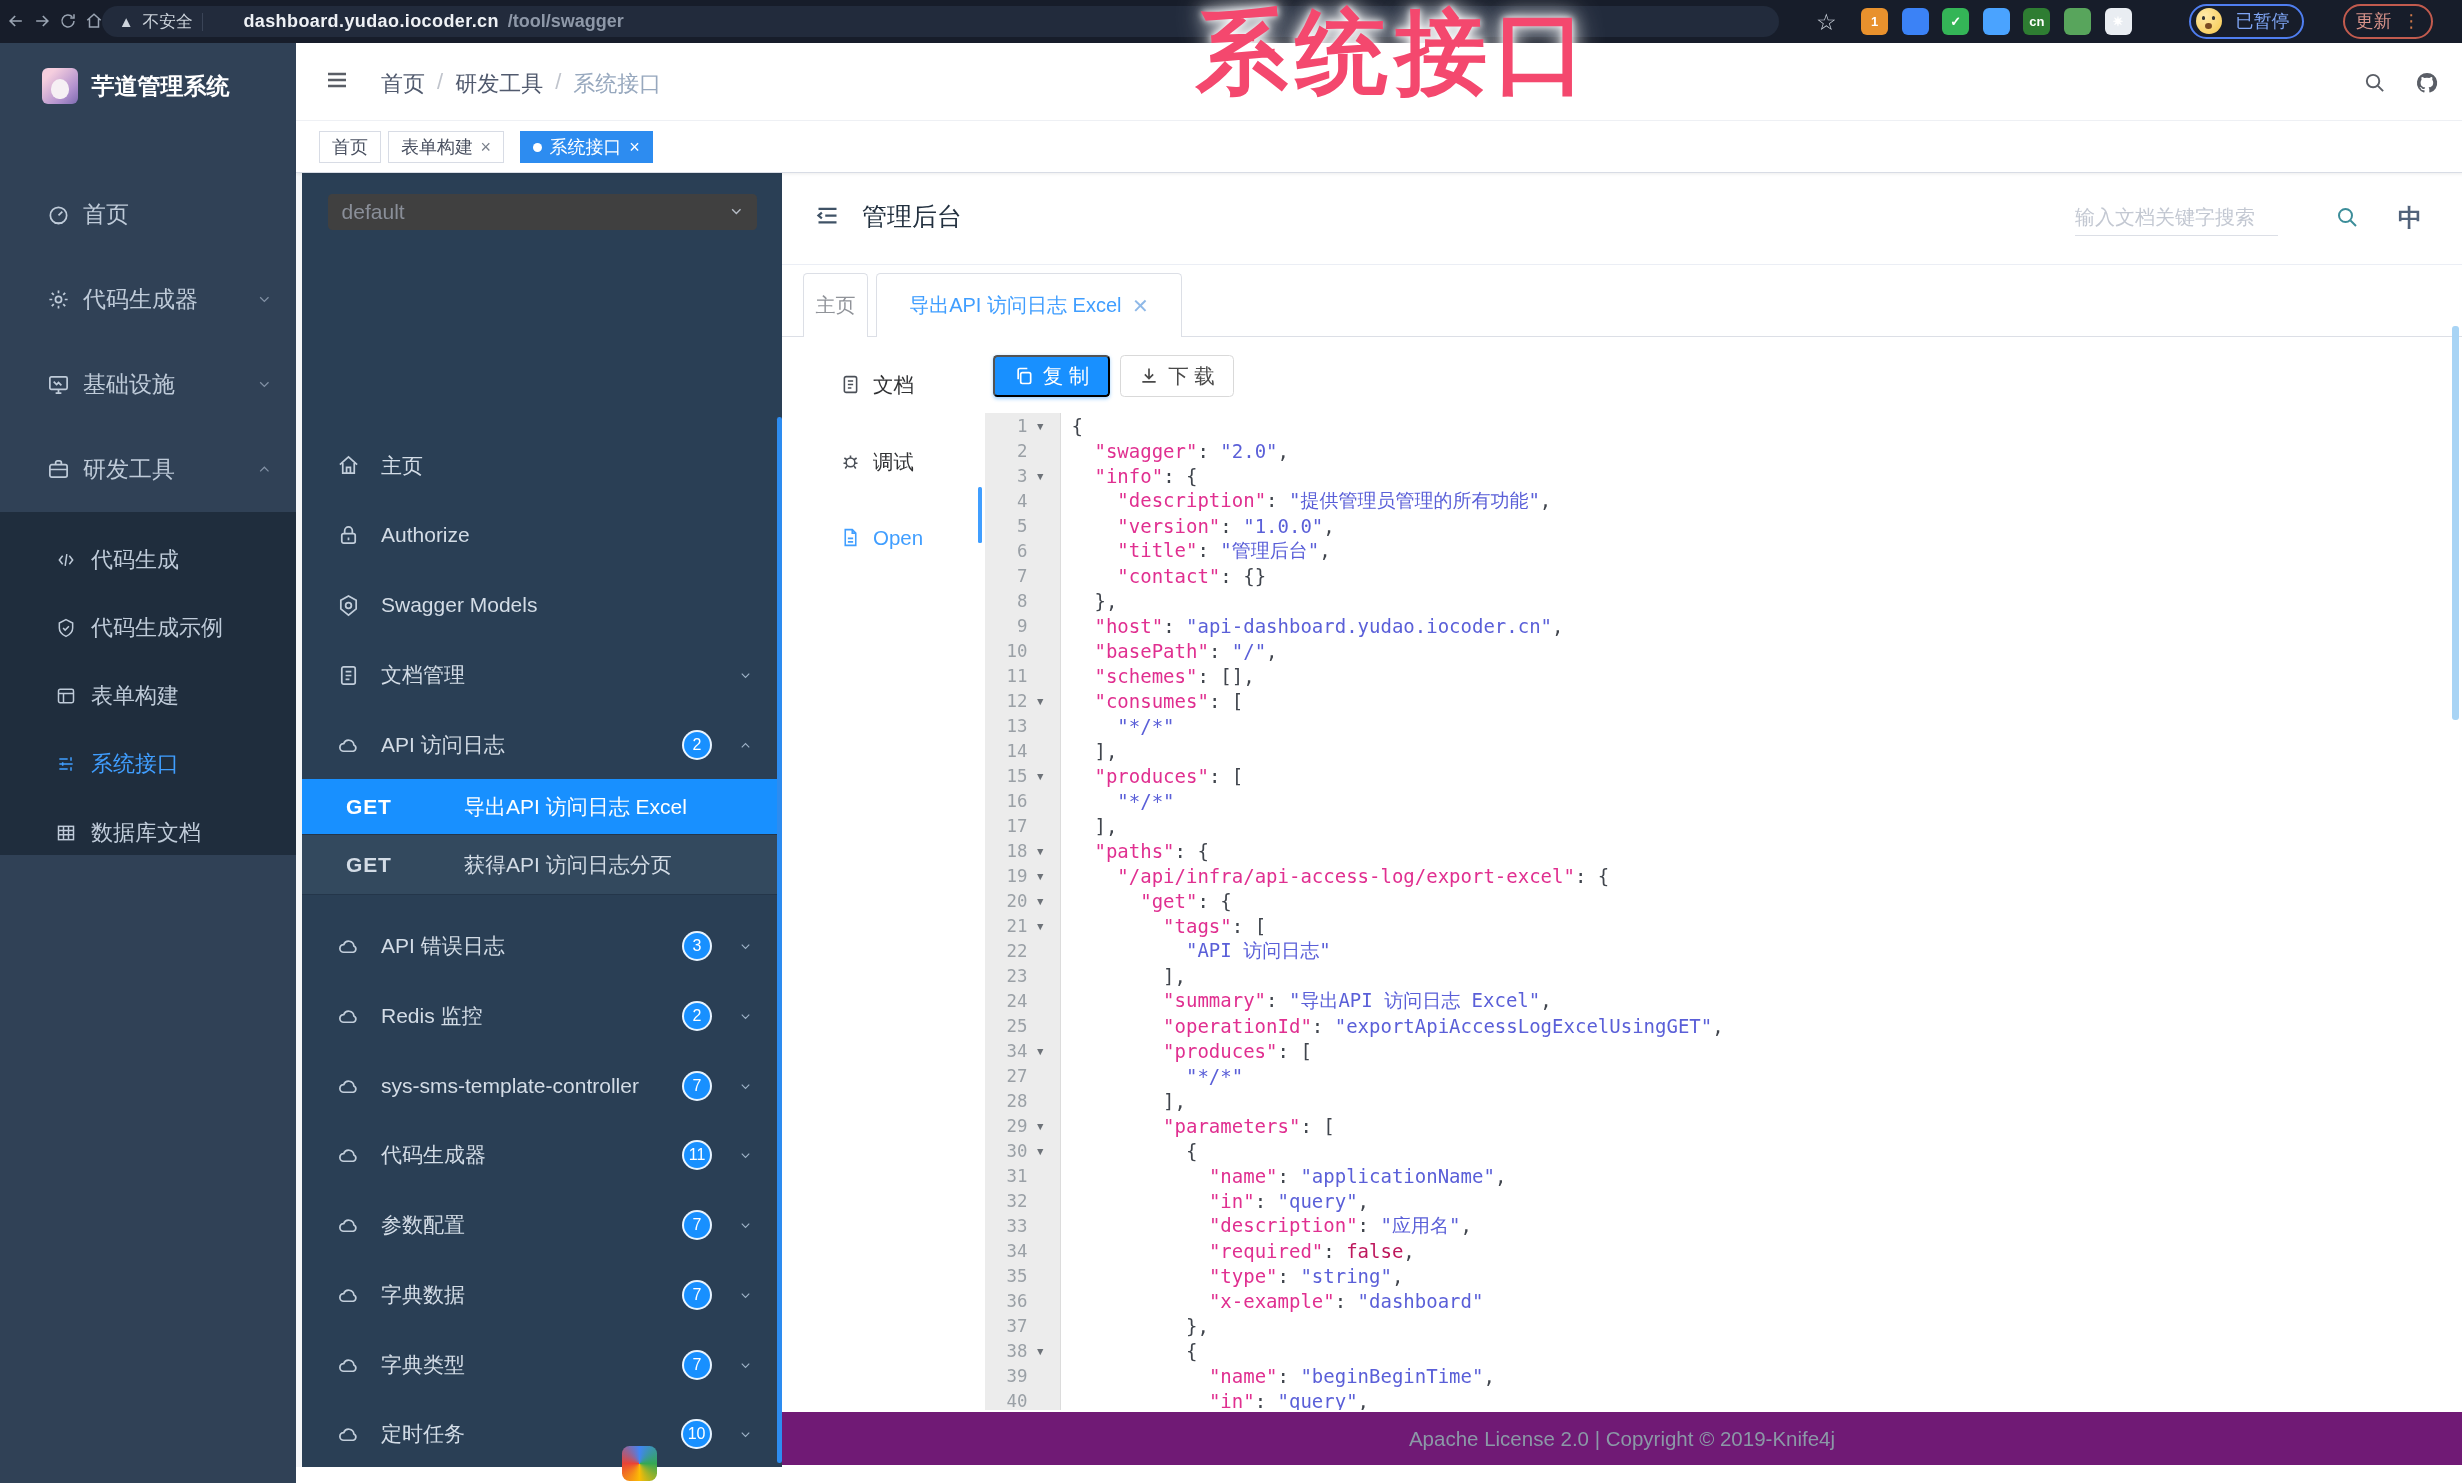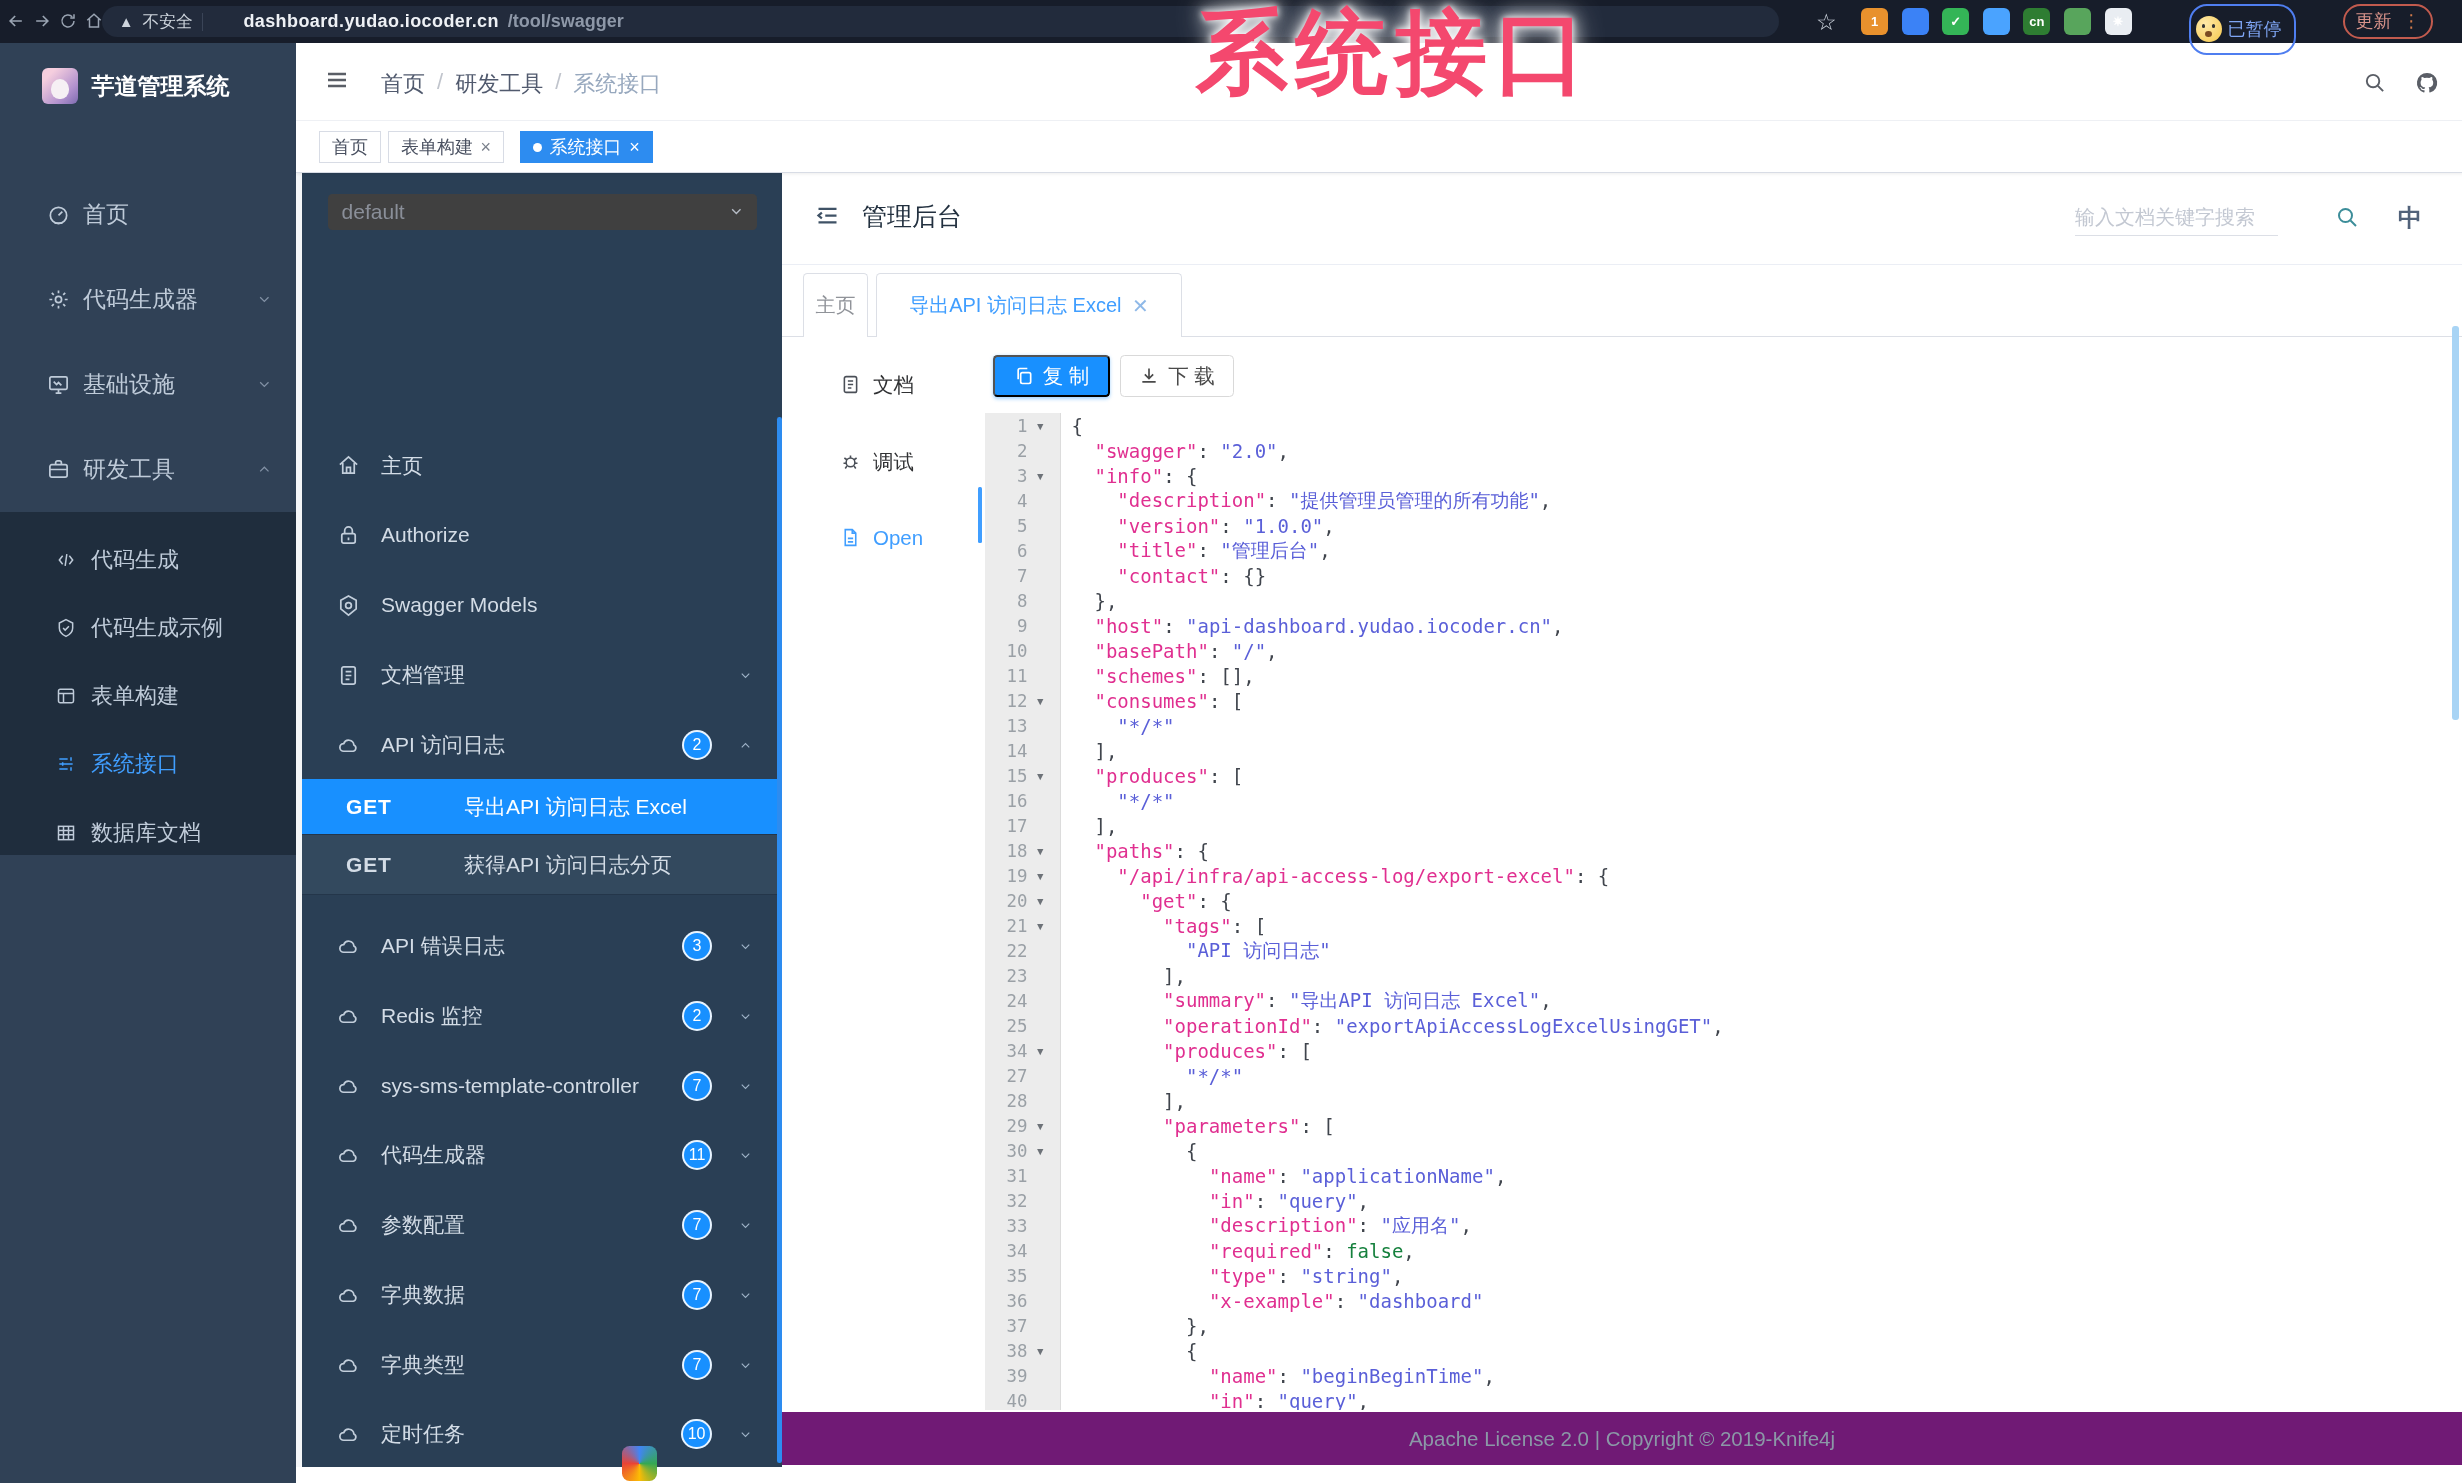--- a/index.html
+++ b/index.html
@@ -15,22 +15,22 @@
               background:#222b3c; display:flex; align-items:center; padding:0 16.7px; gap:9px; }
   .warn-tri { color:#cdd4dc; font-size:15px; }
   .sec-label { color:#cdd4dc; font-size:16.7px;font-family:Liberation Mono, monospace; }
   .url-div { width:0.8px; height:18px; background:#3a4457; }
   .url-host { color:#eef1f5; font-size:18px; font-weight:700; letter-spacing:0.4px;margin-left:32px; }
   .url-path { color:#8e98a8; font-size:18px; font-weight:700; }
   .bookmark-star { position:absolute; left:1816px; top:9px; color:#cfd6df; font-size:23px; }
   .ext-row { position:absolute; left:1861px; top:7.6px; display:flex; gap:13.6px; }
   .ext-ic { width:27px; height:27px; border-radius:6px; display:flex; align-items:center; justify-content:center;
             color:#fff; font-size:13px; font-weight:700; }
-  .paused-pill { position:absolute; left:2189px; top:3.8px; height:51px; border:2.3px solid #4f7ef0; border-radius:18px;
-                 display:flex; align-items:center; padding:0 12px 0 4.5px; gap:6px; }
+  .paused-pill { position:absolute; left:2189px; top:3.8px; height:35px; border:2.3px solid #4f7ef0; border-radius:18px;
+                 display:flex; align-items:center; padding:0 12px 0 4.5px; gap:14px; }
   .face { width:26px; height:26px; border-radius:50%; background:radial-gradient(circle at 35% 30%, #ffe9a8, #f5c84c); position:relative; }
   .face:before { content:""; position:absolute; left:6px; top:7.6px; width:3.8px; height:3.8px; border-radius:50%; background:#333; box-shadow:10px 0 0 #333; }
   .face:after { content:""; position:absolute; left:9px; top:14.4px; width:7.6px; height:6.8px; border-radius:50%; background:#7a4b22; }
   .paused-label { color:#7fa6f5; font-size:18px; }
   .update-pill { position:absolute; left:2343px; top:3.8px; height:35px; border:2.3px solid #c25b4e; border-radius:18px;
                  display:flex; align-items:center; padding:0 10.6px; gap:10.6px; }
   .update-label { color:#d8938a; font-size:18px; }
   .vdots { color:#d07a4a; font-size:18px; letter-spacing:0; }
 
   
@@ -120,21 +120,21 @@
          gap:9px; font-size:20.5px; }
   .btn-copy { left:211px; top:182px; width:117px; background:#1890ff; color:#fff; box-shadow:0 1.5px 3.8px rgba(24,144,255,.4); }
   .btn-down { left:338px; top:182px; width:114px; background:#fff; color:#4a4a4a; border:0.8px solid #d9d9d9; }
 
   .editor { position:absolute; left:203px; top:240px; width:1477px; height:997px; overflow:hidden; background:#fff; }
   .gutter-bg { position:absolute; left:0; top:0; width:76px; height:100%; background:#ececec; border-right:0.8px solid #dcdcdc; }
   .cl { position:relative; display:flex; align-items:center; height:25px; }
   .cl .num { width:47px; text-align:right; padding-right:4.5px; color:#9aa0a6; font-family:"DejaVu Sans Mono", monospace; font-size:17.4px; }
   .cl .fold { width:26px; font-size:10.6px; color:#6d7278; text-align:left; padding-left:3px; }
   .cl .txt { padding-left:13.6px; font-family:"DejaVu Sans Mono", monospace; font-size:19px; white-space:pre; color:#40454d; }
-  .tk { color:#e02f90; } .ts { color:#5a5fd8; } .tp { color:#40454d; } .tl { color:#15803d; }
+  .tk { color:#e02f90; } .ts { color:#5a5fd8; } .tp { color:#40454d; } .tl { color:#be185d; }
 
   .c-footer { position:absolute; left:0; top:1239px; width:100%; height:53px; background:#701a75;
               display:flex; align-items:center; justify-content:center; font-size:20.5px; color:#8b98a7; }
   .main-scroll { position:absolute; left:2452px; top:326px; width:6.8px; height:394px; background:#a8d4f5; border-radius:3px; z-index:30; }
 
   .float-widget { position:absolute; left:622px; top:1446px; width:35px; height:35px; border-radius:7.6px; z-index:8;
                   background:conic-gradient(#4285f4,#34a853,#fbbc05,#ea4335,#4285f4); }
 
   
   .overlay-title { position:absolute; left:1122px; top:-9px; width:546px; text-align:center; z-index:50;

